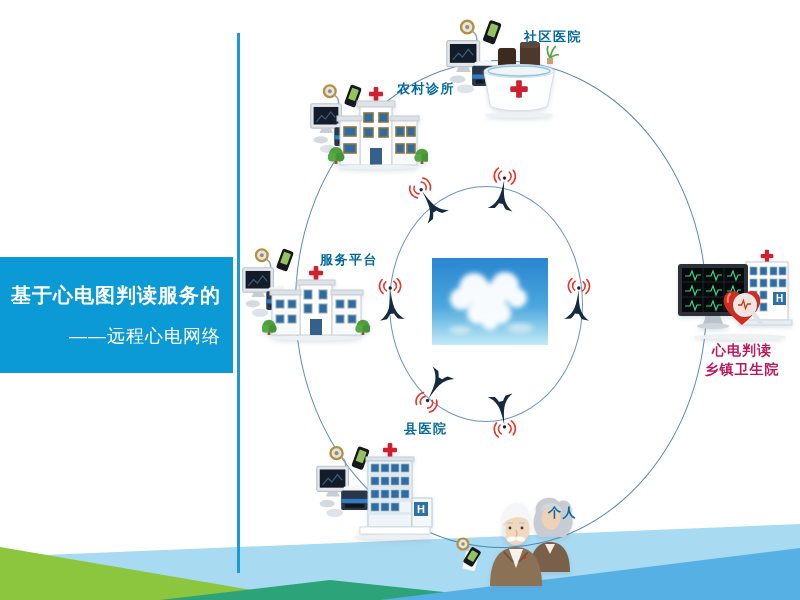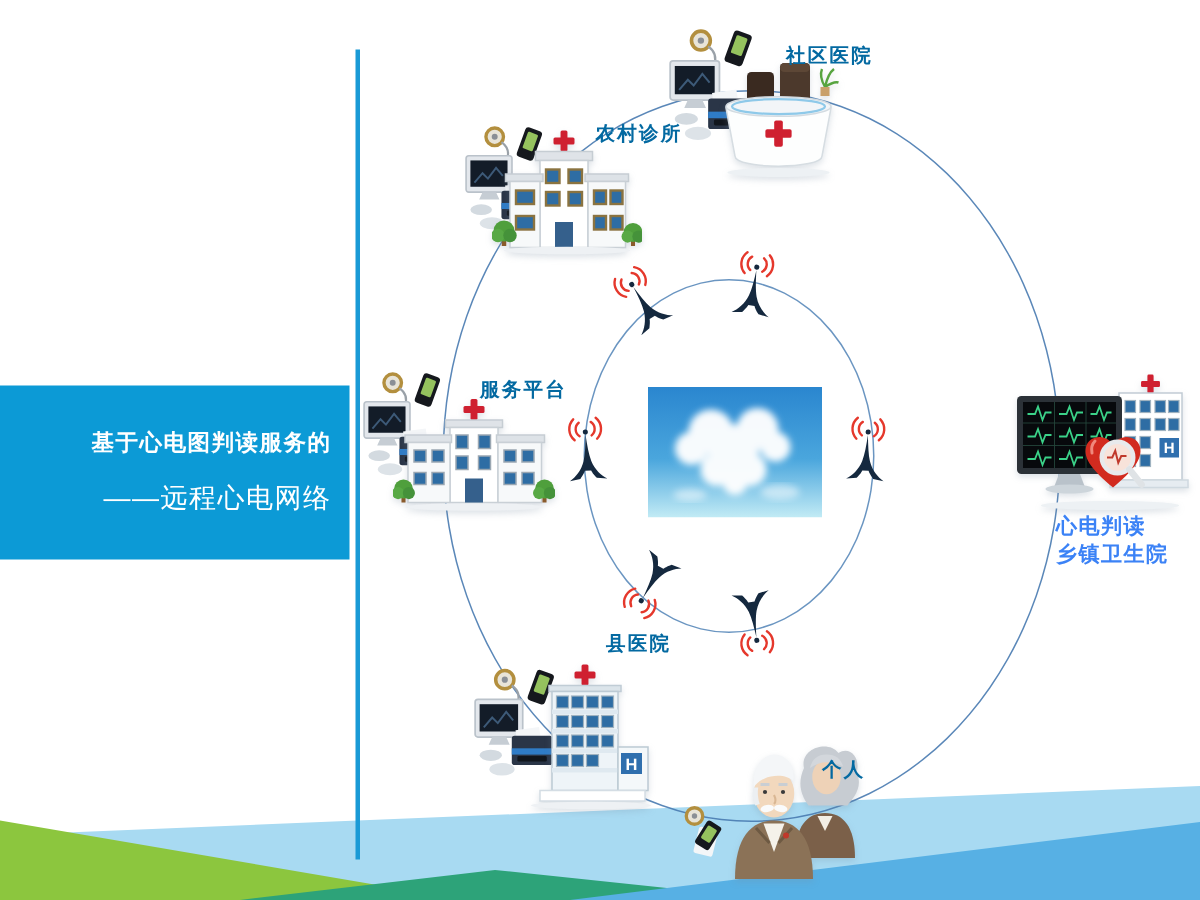--- a/index.html
+++ b/index.html
@@ -3,32 +3,32 @@
 <meta charset="utf-8">
 <style>
   html,body{margin:0;padding:0;background:#fff;}
   .stage{position:relative;width:800px;height:600px;background:#ffffff;overflow:hidden;
          font-family:"Liberation Sans",sans-serif;}
   .abs{position:absolute;}
   
   .banner{left:0;top:257px;width:233px;height:116px;background:#0c9ad6;color:#fff;
           display:flex;flex-direction:column;justify-content:center;align-items:flex-end;
           padding-right:12px;box-sizing:border-box;gap:15px;}
-  .banner .l1{font-size:15px;font-weight:700;letter-spacing:1px;}
+  .banner .l1{font-size:20px;font-weight:700;letter-spacing:1px;}
   .banner .l2{font-size:18px;font-weight:400;letter-spacing:1px;}
   
   .divider{left:237px;top:33px;width:3px;height:540px;background:#1a9ad6;}
   
   .circle{border:1.6px solid rgba(72,122,176,.9);border-radius:50%;background:transparent;}
   .outer{left:295px;top:60px;width:410px;height:486px;}
   .inner{left:389px;top:186px;width:192px;height:234px;border-color:rgba(80,130,182,.85);}
   
   .nlabel{font-size:13px;font-weight:600;color:#0369a1;letter-spacing:1.5px;white-space:nowrap;}
-  .plabel{left:704px;top:341px;width:76px;font-size:14px;font-weight:600;
-          color:#3b82f6;line-height:19px;letter-spacing:1px;}
+  .plabel{left:704px;top:341px;width:76px;text-align:center;font-size:14px;font-weight:600;
+          color:#be185d;line-height:19px;letter-spacing:1px;}
   svg{display:block;}
   .softshadow{filter:drop-shadow(0 2px 2px rgba(120,140,160,.25));}
 </style>
 </head>
 <body>
 
 <div class="stage">
 
   <svg width="0" height="0" style="position:absolute" aria-hidden="true">
     <defs>

